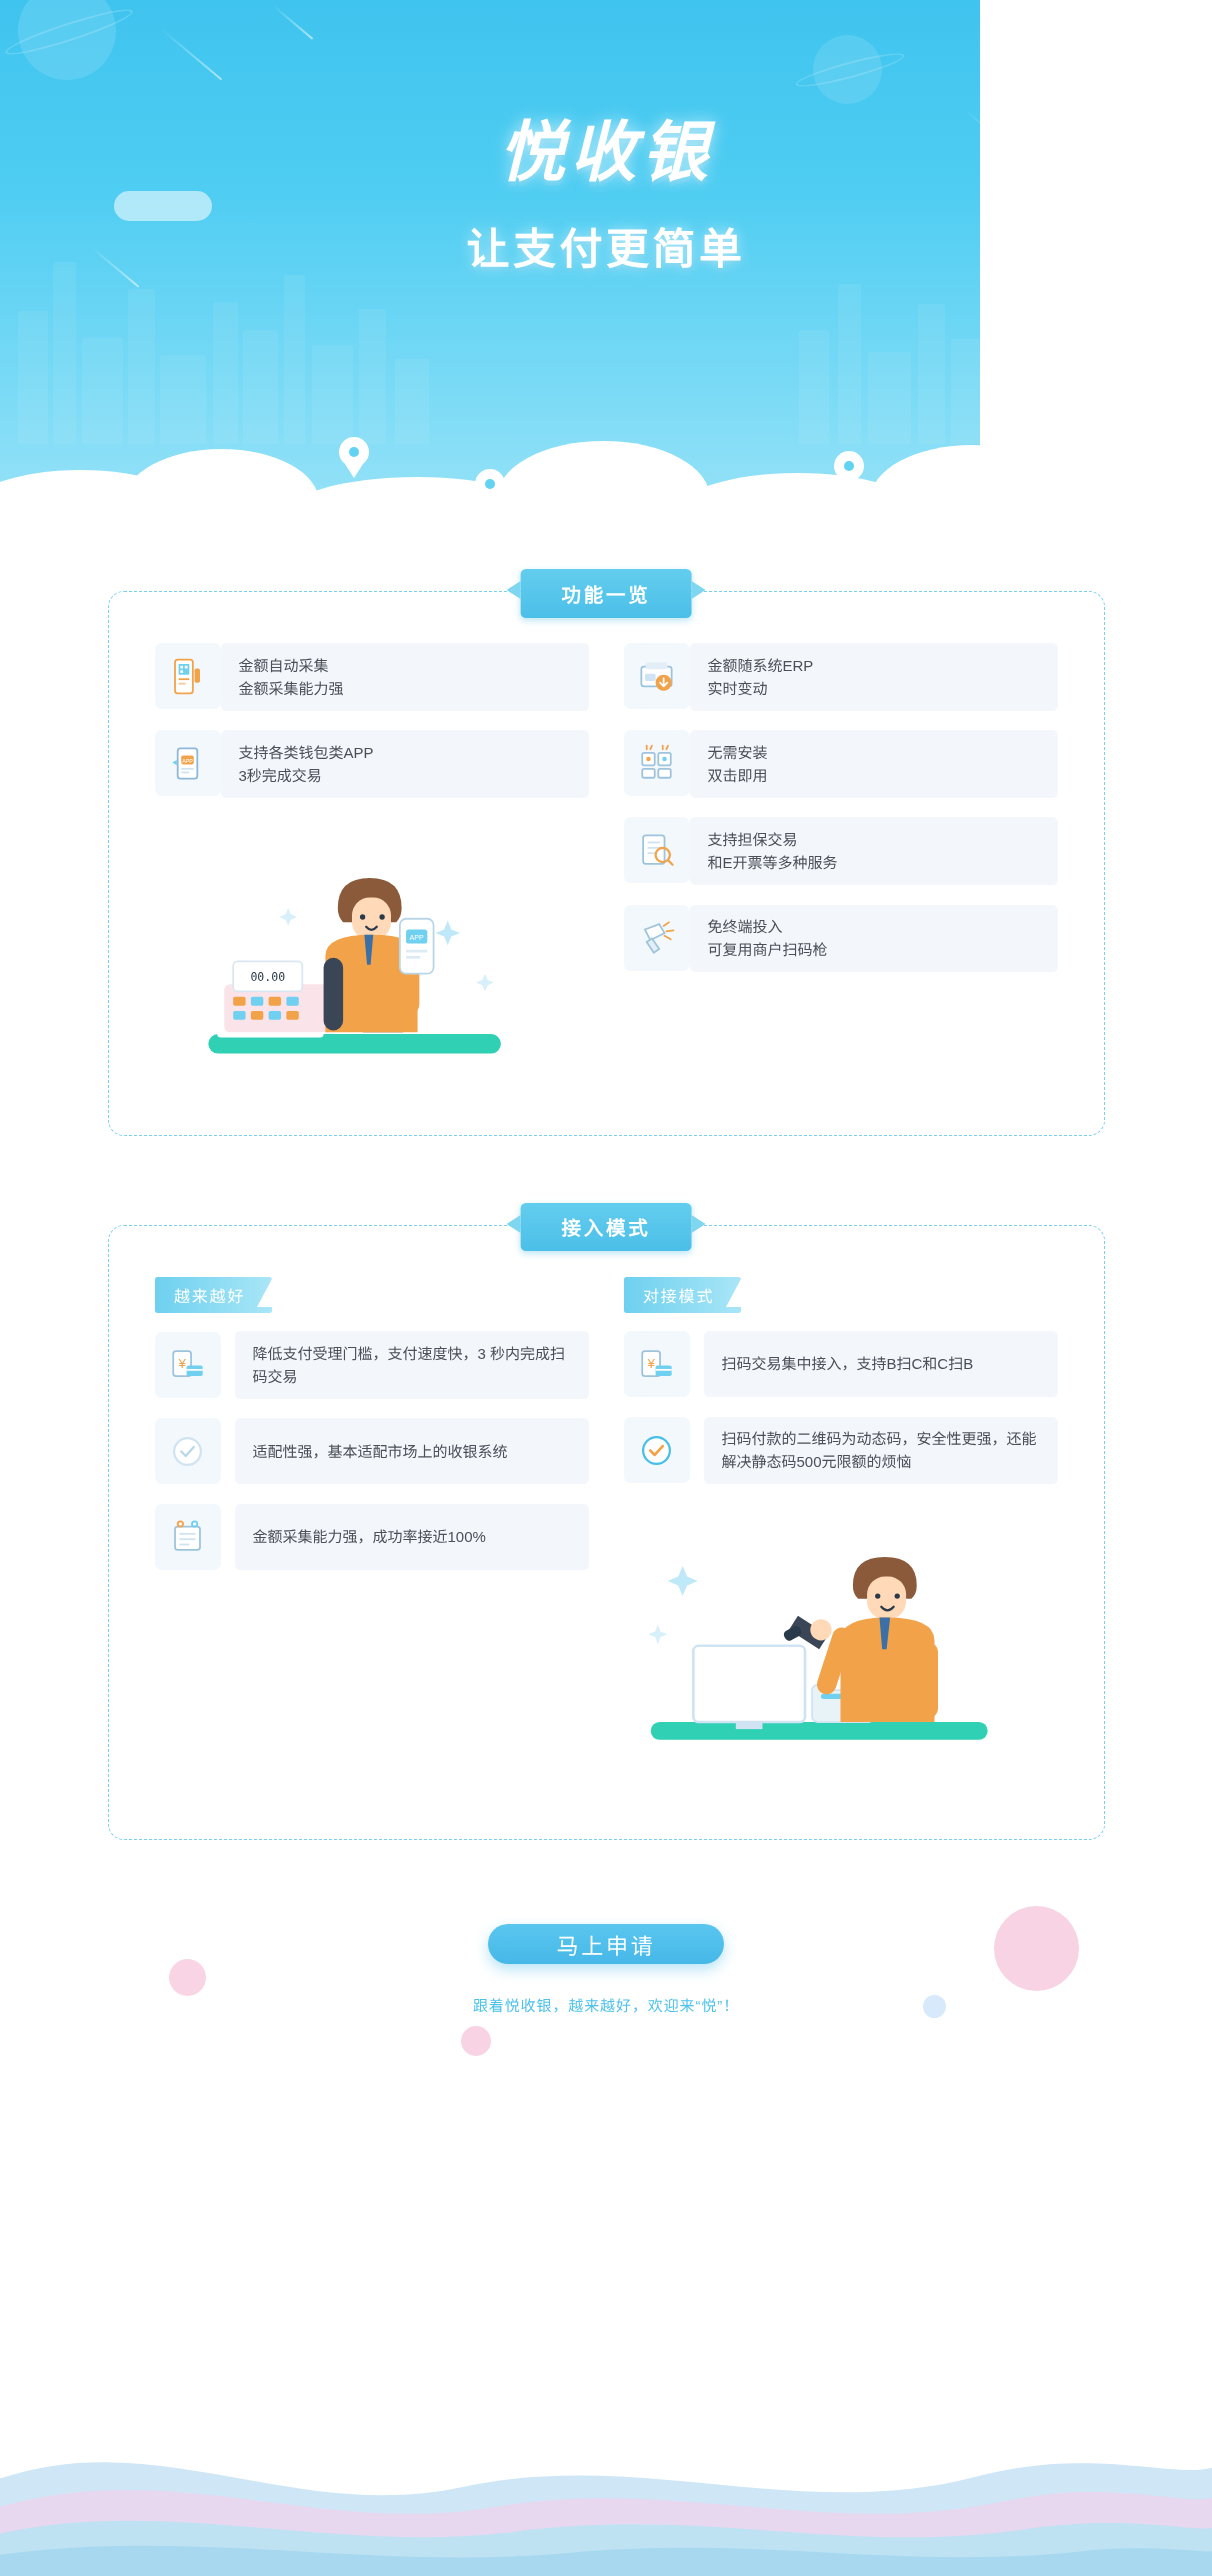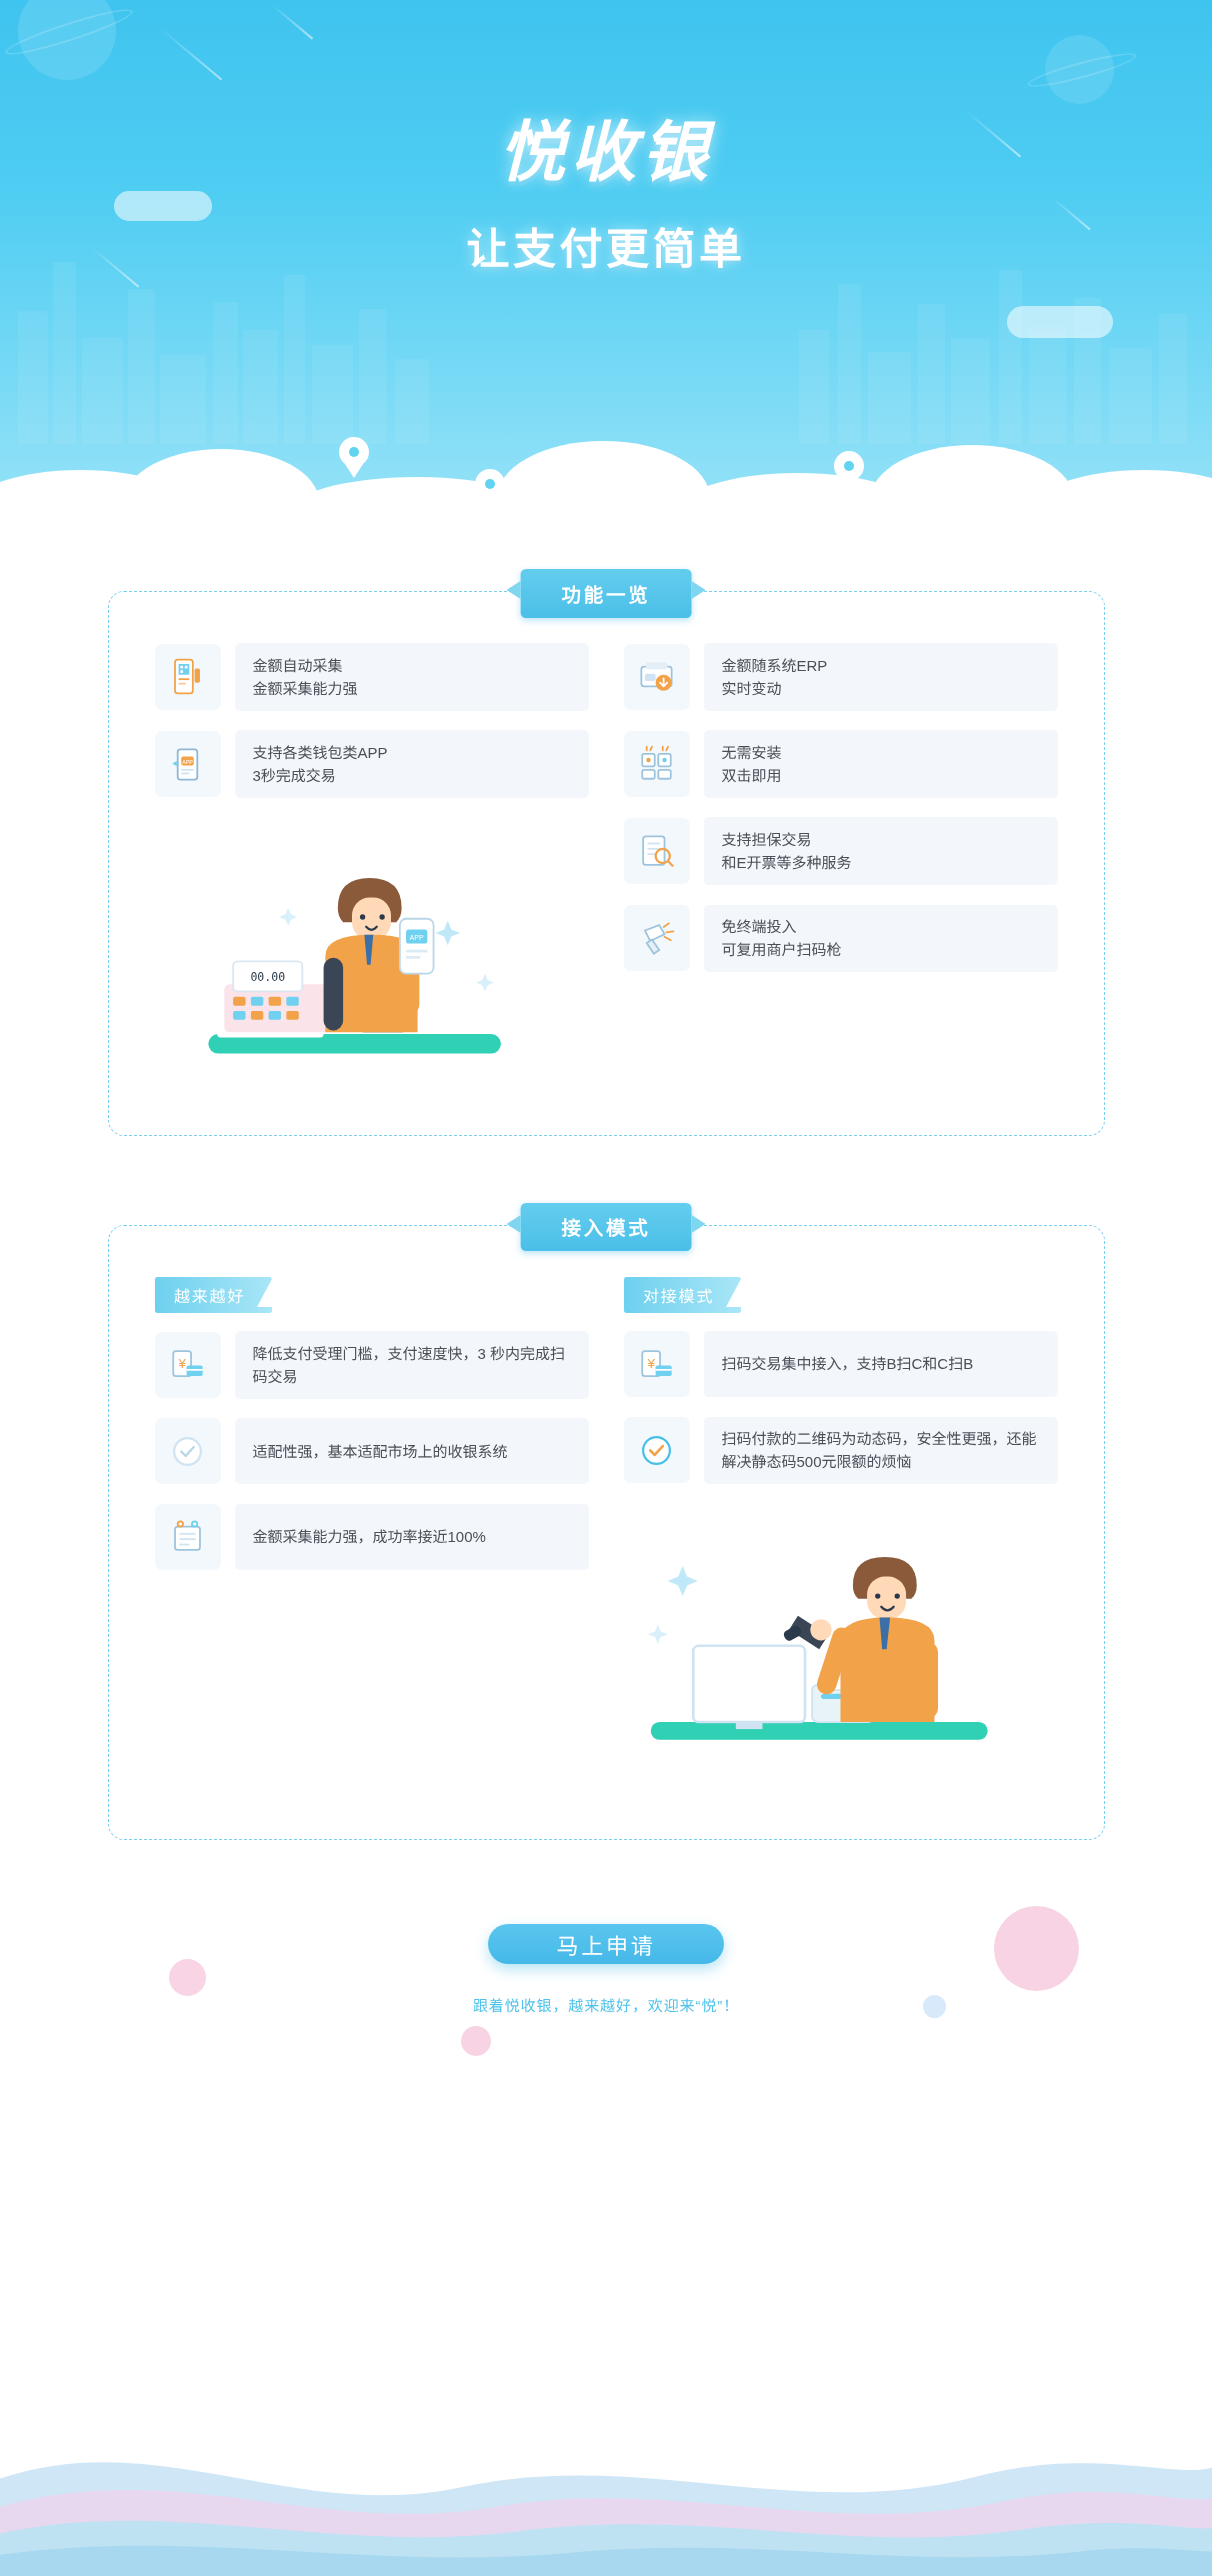--- a/index.html
+++ b/index.html
@@ -12,21 +12,21 @@
     position: relative;
     width: 1212px;
     height: 2576px;
     overflow: hidden;
     background: #ffffff;
   }
 
   
   .hero {
     position: relative;
-    width: 1212px;
+    width: 980px;
     height: 550px;
     background: linear-gradient(180deg, #3fc4ef 0%, #4fcdf2 35%, #73d8f5 65%, #9fe5f8 100%);
     overflow: hidden;
     padding-left: 20px;
   }
   .hero-planet {
     position: absolute;
     border-radius: 50%;
     background: rgba(255,255,255,0.10);
   }
@@ -134,21 +134,21 @@
   }
   .section-tab:after {
     right: -14px; border-top: 9px solid transparent; border-bottom: 9px solid transparent;
     border-left: 14px solid #7fd6f0;
   }
 
   .cols { display: flex; gap: 35px; }
   .col { flex: 1; display: flex; flex-direction: column; gap: 19.5px; }
 
   .feature {
-    display: flex; align-items: center; gap: 14px;
+    display: flex; align-items: flex-start; 
   }
   .feature-icon {
     width: 66px; height: 66px; flex: 0 0 66px;
     background: #f2f8fc; border-radius: 7px;
     display: flex; align-items: center; justify-content: center;
   }
   .feature-text {
     flex: 1; min-height: 66px;
     background: #f3f7fb; border-radius: 5.3px;
     display: flex; align-items: center;

